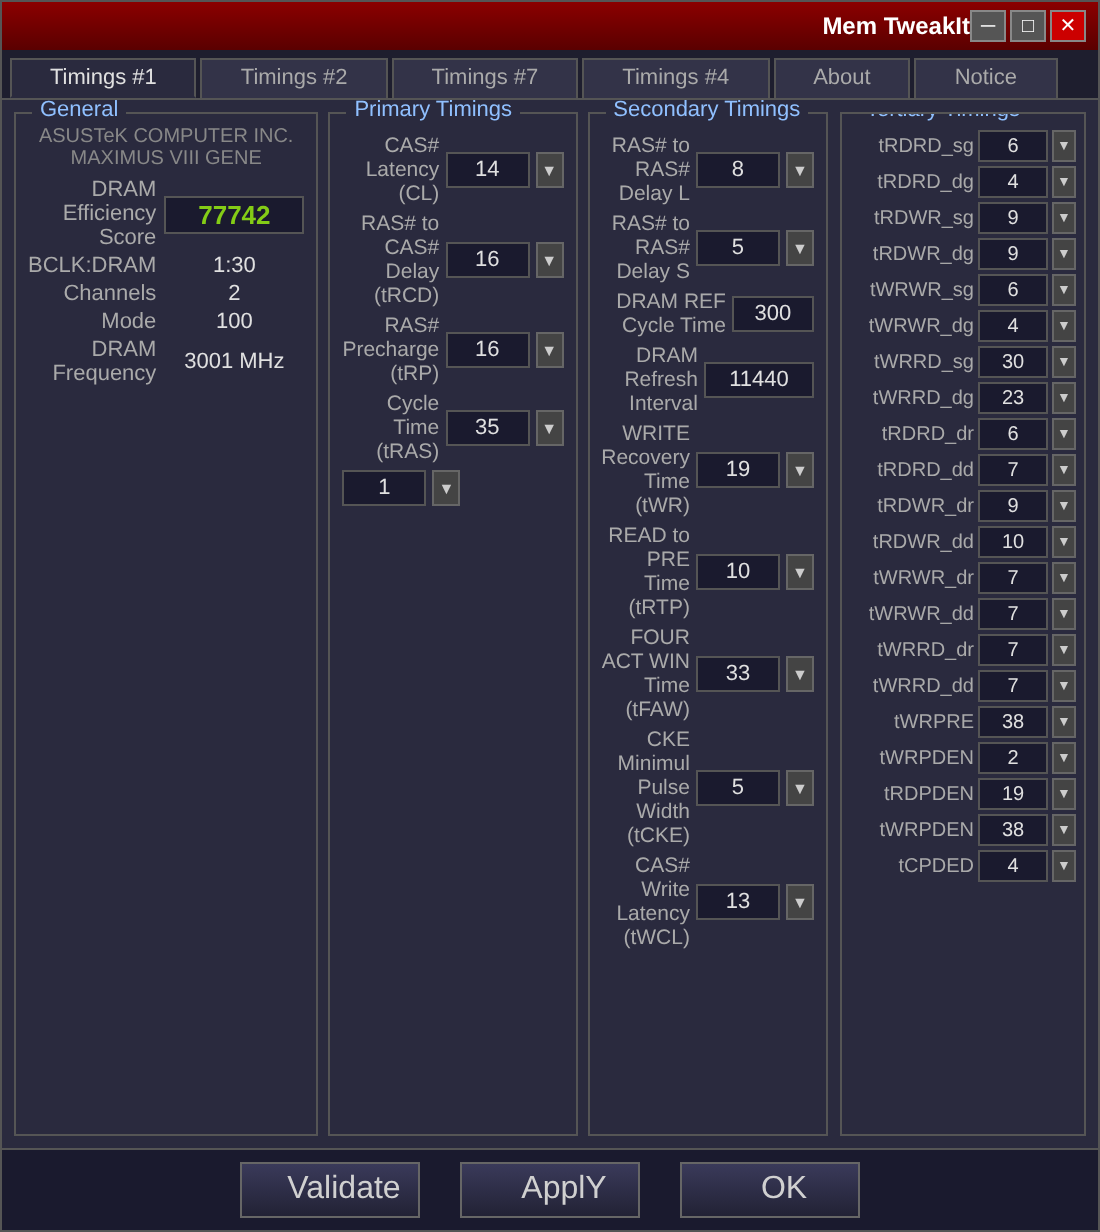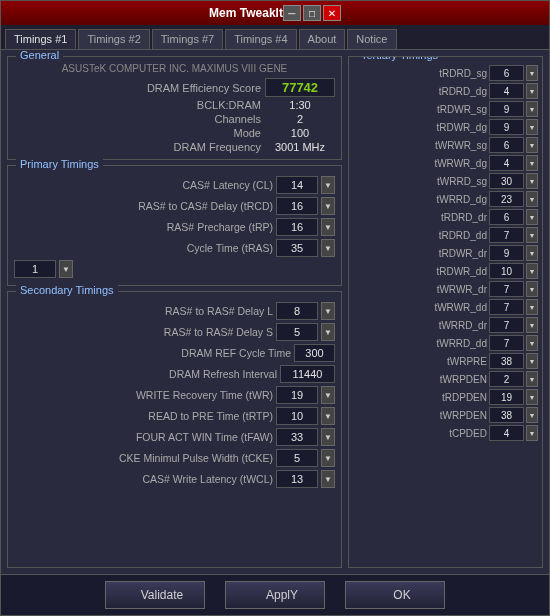--- a/index.html
+++ b/index.html
@@ -18,21 +18,21 @@
       background: #2a2a3e;
       border: 1px solid #555;
       display: flex;
       flex-direction: column;
     }
     .title-bar {
       background: linear-gradient(180deg, #8b0000 0%, #5a0000 100%);
       height: 24px;
       display: flex;
       align-items: center;
-      justify-content: center;
+      justify-content: flex-end;
       padding: 0 6px;
       flex-shrink: 0;
     }
     .title-bar-text {
       color: white;
       font-size: 12px;
       font-weight: bold;
     }
     .title-bar-buttons {
       display: flex;
@@ -53,21 +53,21 @@
     .tb-btn.close { background: #c00; }
     .tabs-row {
       background: #1e1e2e;
       display: flex;
       padding: 4px 4px 0;
       gap: 2px;
       flex-shrink: 0;
       border-bottom: 1px solid #555;
     }
     .tab {
-      padding: 3px 8px;
+      padding: 3px 19px;
       background: #333348;
       border: 1px solid #555;
       border-bottom: none;
       color: #aaa;
       cursor: pointer;
       font-size: 11px;
     }
     .tab.active {
       background: #2a2a3e;
       color: #e0e0e0;
@@ -76,21 +76,20 @@
     .content {
       flex: 1;
       display: flex;
       padding: 6px;
       gap: 6px;
       overflow: hidden;
     }
     .left-panel {
       flex: 1;
       display: flex;
-      flex-direction: column;
       gap: 5px;
     }
     .right-panel {
       width: 195px;
       display: flex;
       flex-direction: column;
     }
     .group-box {
       border: 1px solid #555;
       padding: 4px 6px;
@@ -223,26 +222,26 @@
     .bottom-bar {
       background: #1a1a2e;
       border-top: 1px solid #555;
       display: flex;
       justify-content: center;
       gap: 20px;
       padding: 6px;
       flex-shrink: 0;
     }
     .action-btn {
-      width: 100px;
+      width: 90px;
       height: 28px;
       background: linear-gradient(180deg, #3a3a5a 0%, #222235 100%);
       border: 1px solid #666;
       color: #d0d0d0;
-      font-size: 12px;
+      font-size: 16px;
       cursor: pointer;
       display: flex;
       align-items: center;
       justify-content: center;
       padding-left: 14px;
     }
   </style>
 </head>
 <body>
 

